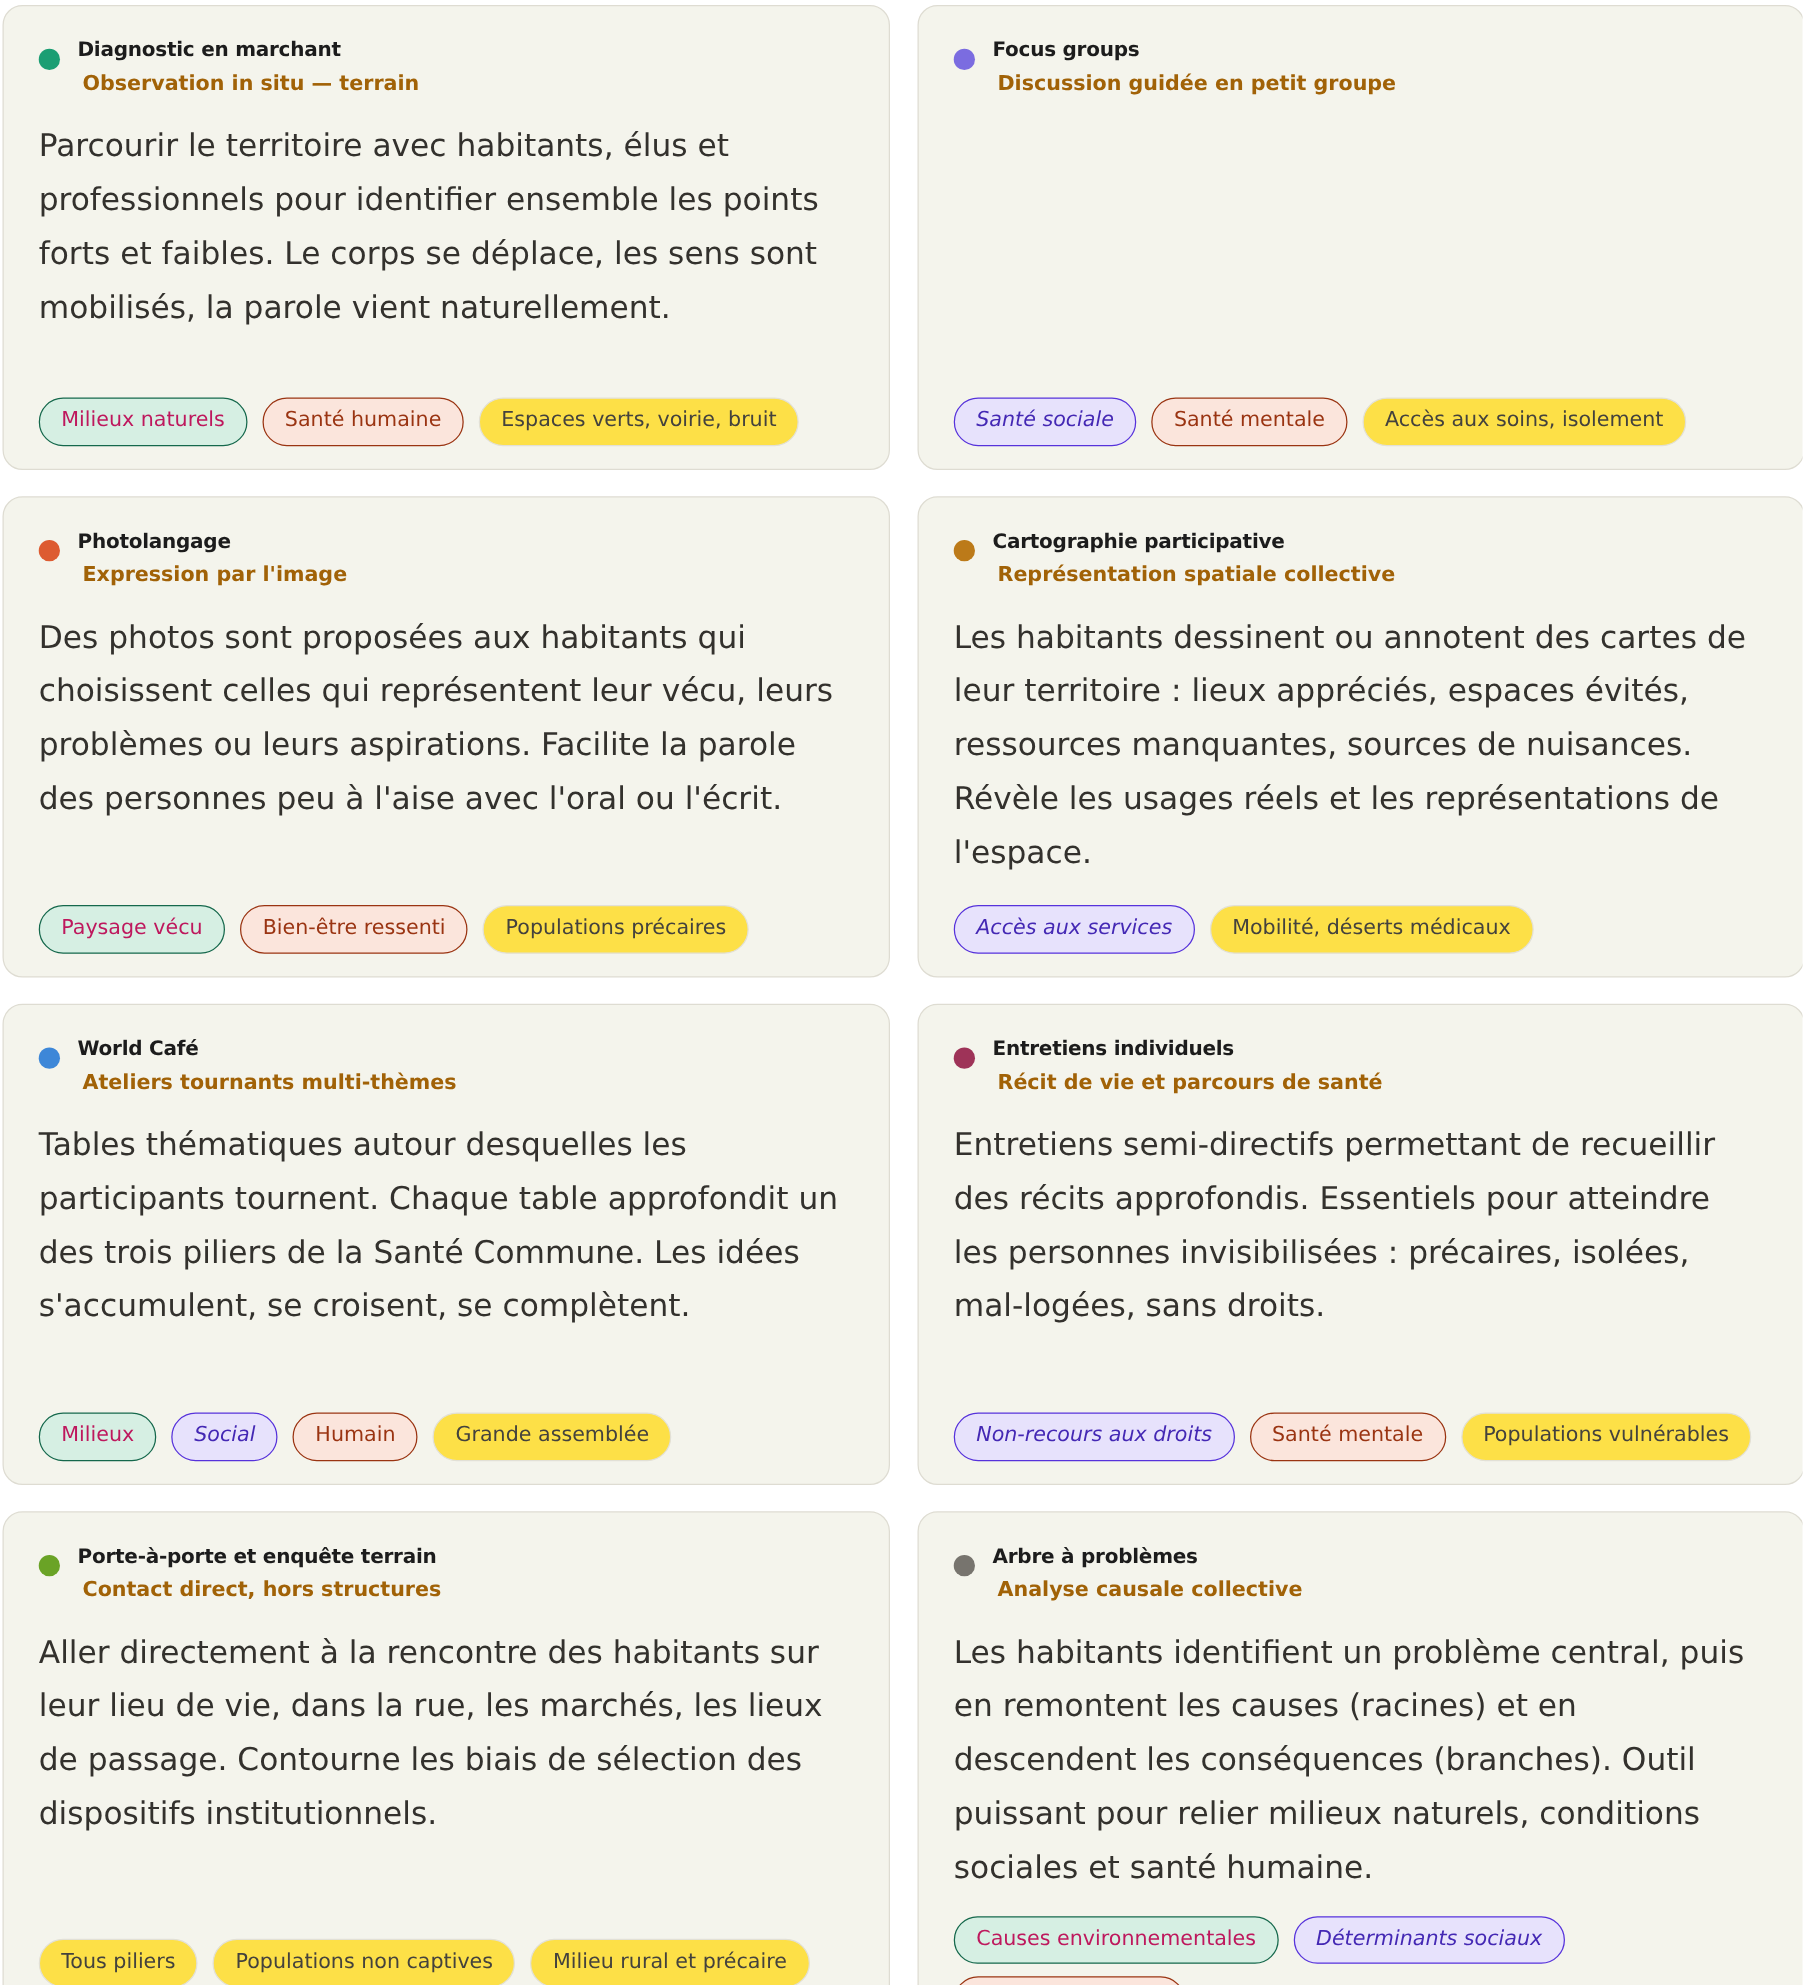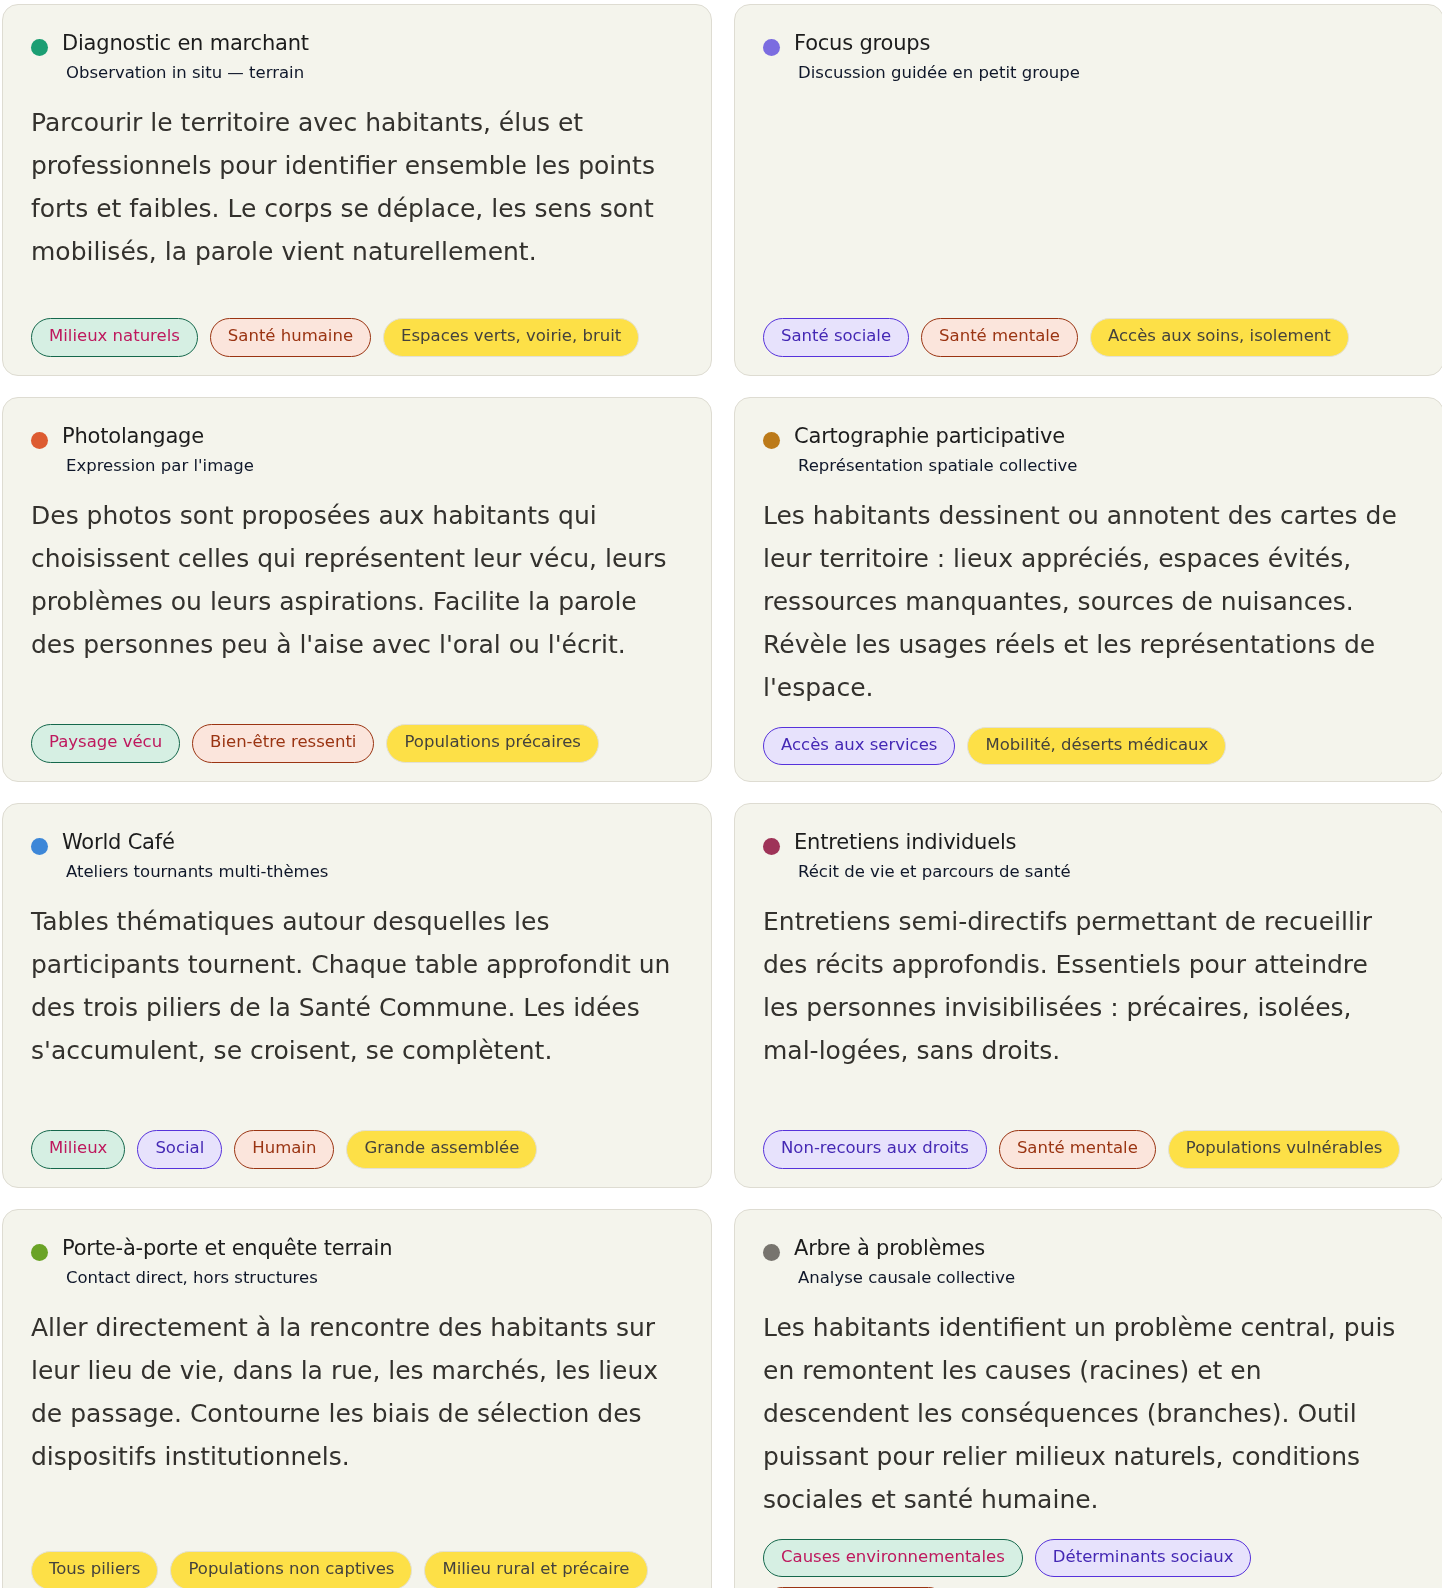--- a/index.html
+++ b/index.html
@@ -45,34 +45,34 @@
     height: 17px;
     border-radius: 50%;
     flex: 0 0 auto;
     margin-top: 8px;
   }
 
   .head-text { display: flex; flex-direction: column; }
 
   .card-title {
     font-family: "DejaVu Sans", sans-serif;
-    font-size: 21px;
-    font-weight: normal;
+    font-size: 16px;
+    font-weight: bold;
     color: #1c1c1c;
     letter-spacing: -0.2px;
     line-height: 1.18;
   }
 
   .card-subtitle {
     font-size: 16.5px;
-    color: #0f172a;
+    color: #a16207;
     margin-top: 7px;
     margin-left: 4px;
     line-height: 1.2;
-    font-weight: normal;
+    font-weight: bold;
   }
 
   .card-body {
     font-size: 25px;
     color: #33312d;
     line-height: 1.72;
     margin-top: 18px;
     max-width: 645px;
   }
 
@@ -95,20 +95,21 @@
 
   .tag.milieux {
     background: #d6efe3;
     border-color: #15684c;
     color: #be185d;
   }
   .tag.social {
     background: #e7e2fc;
     border-color: #5632db;
     color: #4428b4;
+    font-style: italic;
   }
   .tag.humain {
     background: #fbe5dc;
     border-color: #9a3412;
     color: #9a3412;
   }
   .tag.neutral {
     background: #fde047;
     border-color: #e2e0d6;
     color: #44423d;

